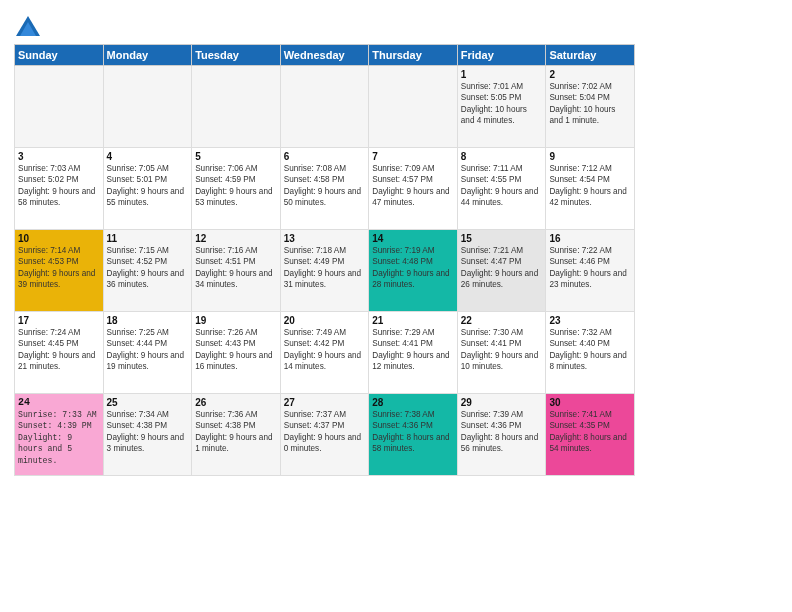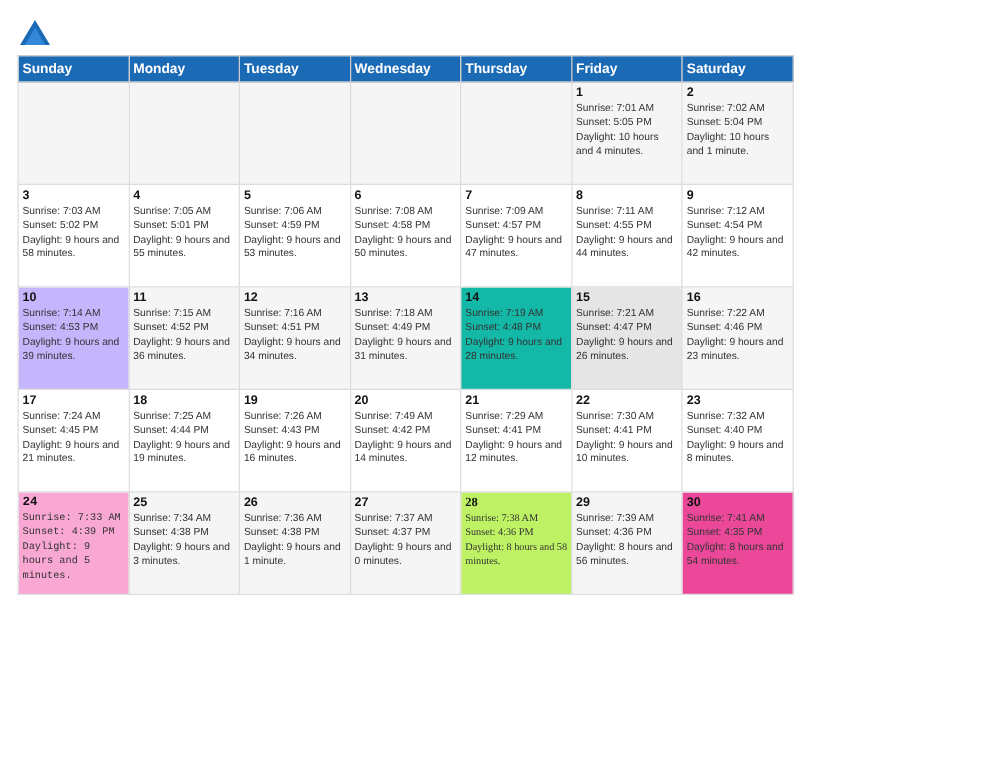--- a/index.html
+++ b/index.html
@@ -194,21 +194,21 @@
             <div class="cell-text">Daylight: 9 hours and 44 minutes.</div>
           </td>
           <td style="background: rgb(255, 255, 255);">
             <span class="day-num">9</span>
             <div class="cell-text">Sunrise: 7:12 AM</div>
             <div class="cell-text">Sunset: 4:54 PM</div>
             <div class="cell-text">Daylight: 9 hours and 42 minutes.</div>
           </td>
         </tr>
         <tr>
-          <td style="background: #c4b5fd; margin-top: 16px;">
+          <td style="background: #eab308; margin-top: 16px;">
             <span class="day-num">10</span>
             <div class="cell-text">Sunrise: 7:14 AM</div>
             <div class="cell-text">Sunset: 4:53 PM</div>
             <div class="cell-text">Daylight: 9 hours and 39 minutes.</div>
           </td>
           <td style="background: rgb(245, 245, 245);">
             <span class="day-num">11</span>
             <div class="cell-text">Sunrise: 7:15 AM</div>
             <div class="cell-text">Sunset: 4:52 PM</div>
             <div class="cell-text">Daylight: 9 hours and 36 minutes.</div>
@@ -306,21 +306,21 @@
             <div class="cell-text">Sunrise: 7:36 AM</div>
             <div class="cell-text">Sunset: 4:38 PM</div>
             <div class="cell-text">Daylight: 9 hours and 1 minute.</div>
           </td>
           <td style="background: rgb(245, 245, 245);">
             <span class="day-num">27</span>
             <div class="cell-text">Sunrise: 7:37 AM</div>
             <div class="cell-text">Sunset: 4:37 PM</div>
             <div class="cell-text">Daylight: 9 hours and 0 minutes.</div>
           </td>
-          <td style="background: #bef264; font-family: Liberation Serif, serif;">
+          <td style="background: #14b8a6;">
             <span class="day-num">28</span>
             <div class="cell-text">Sunrise: 7:38 AM</div>
             <div class="cell-text">Sunset: 4:36 PM</div>
             <div class="cell-text">Daylight: 8 hours and 58 minutes.</div>
           </td>
           <td style="background: rgb(245, 245, 245);">
             <span class="day-num">29</span>
             <div class="cell-text">Sunrise: 7:39 AM</div>
             <div class="cell-text">Sunset: 4:36 PM</div>
             <div class="cell-text">Daylight: 8 hours and 56 minutes.</div>

